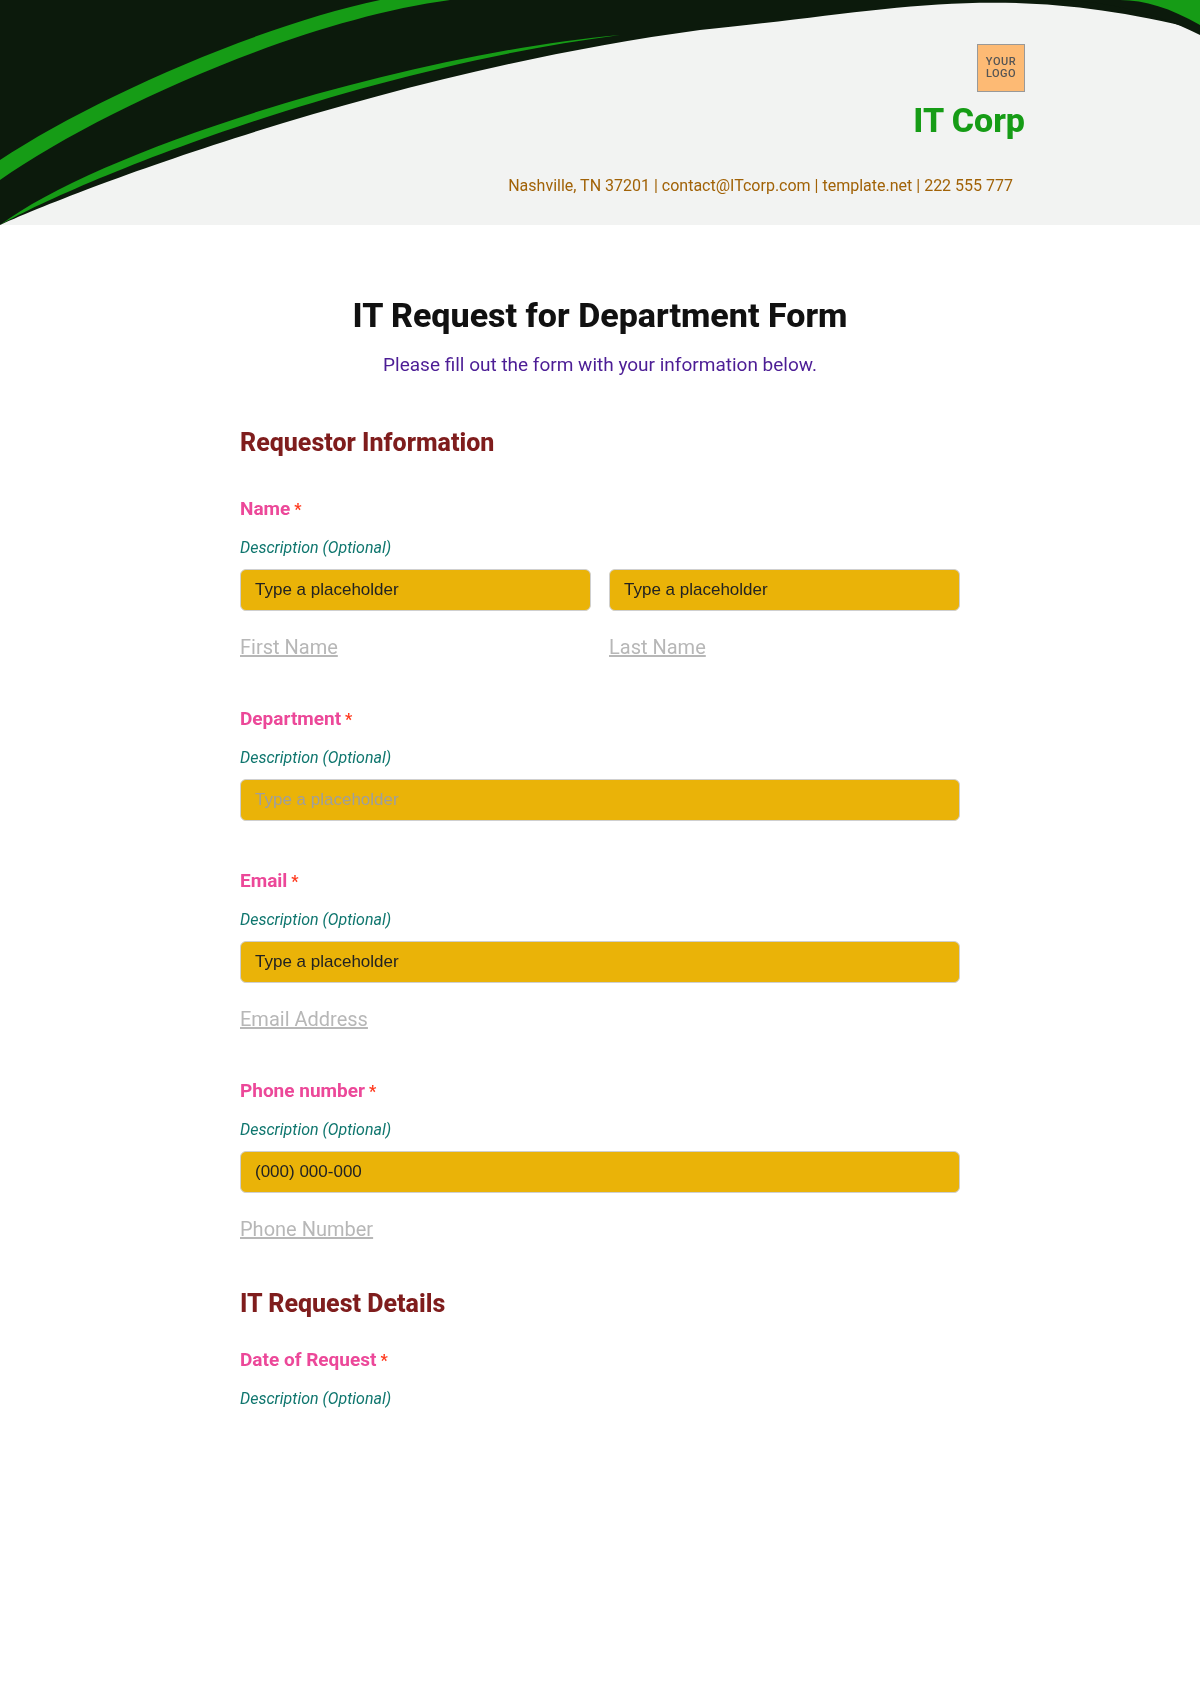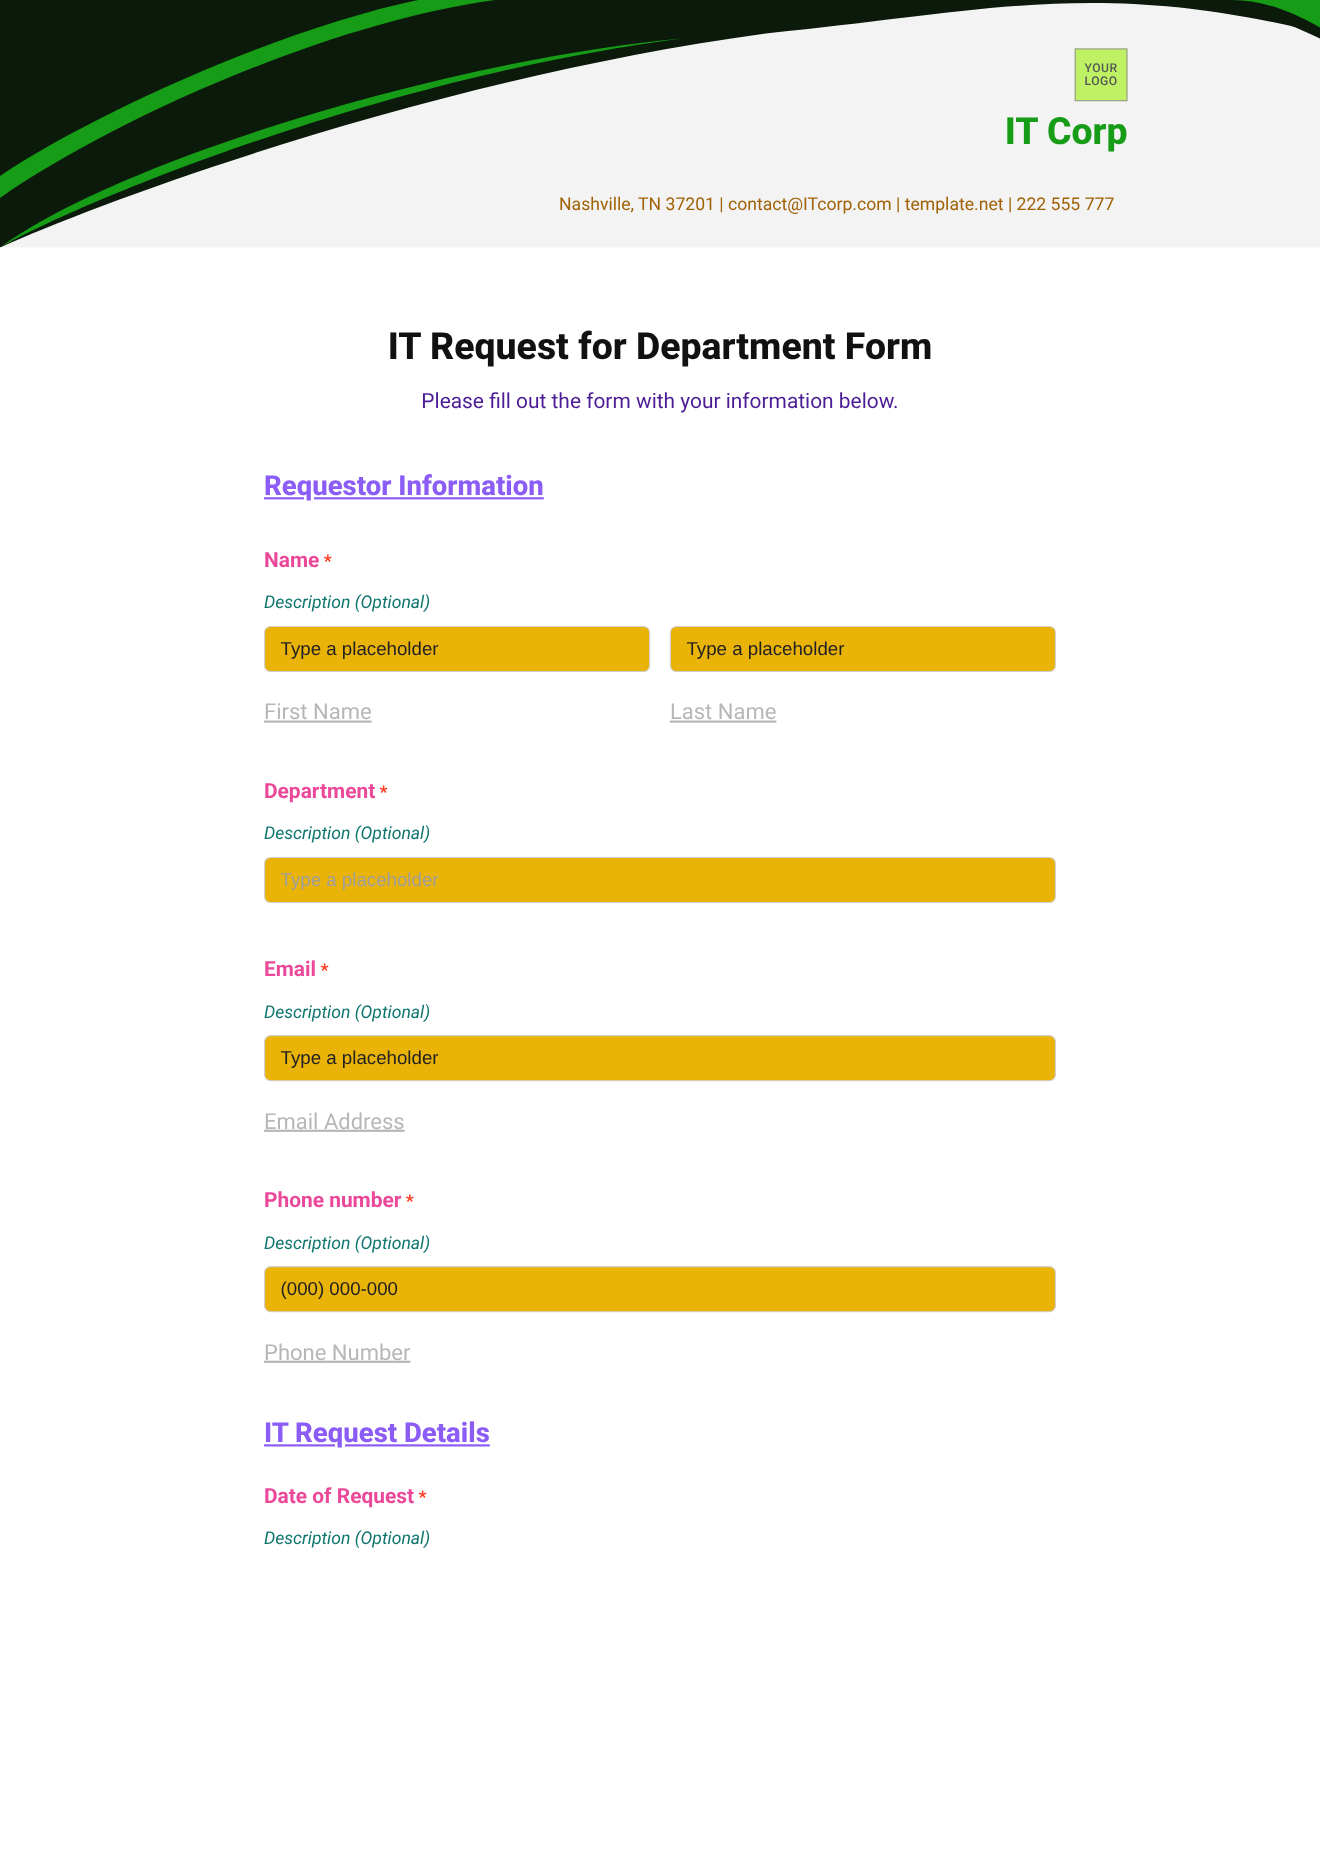--- a/index.html
+++ b/index.html
@@ -25,21 +25,21 @@
     width: 48px;
     height: 48px;
     border: 1px solid #999;
     display: flex;
     align-items: center;
     justify-content: center;
     text-align: center;
     font-size: 11px;
     line-height: 1.1;
     color: #555;
-    background: #bef264;
+    background: #fdba74;
     font-weight: 500;
     letter-spacing: 0.5px;
   }
   .company {
     position: absolute;
     top: 100px;
     right: 175px;
     font-size: 34px;
     font-weight: 800;
     color: #169c16;
@@ -66,22 +66,21 @@
   .form-sub {
     text-align: center;
     font-size: 19px;
     color: #4c1d95;
     margin-bottom: 52px;
   }
   .section-title {
     font-size: 25px;
     font-weight: 800;
     margin: 12px 0 40px 0;
-    color: #8b5cf6;
-    text-decoration: underline;
+    color: #7f1d1d;
   }
   .field { margin-bottom: 48px; }
   .field-label {
     font-size: 19px;
     font-weight: 700;
     color: #ec4899;
   }
   .req { color: #ff3b1f; font-weight: 700; }
   .field-desc {
     font-style: italic;

